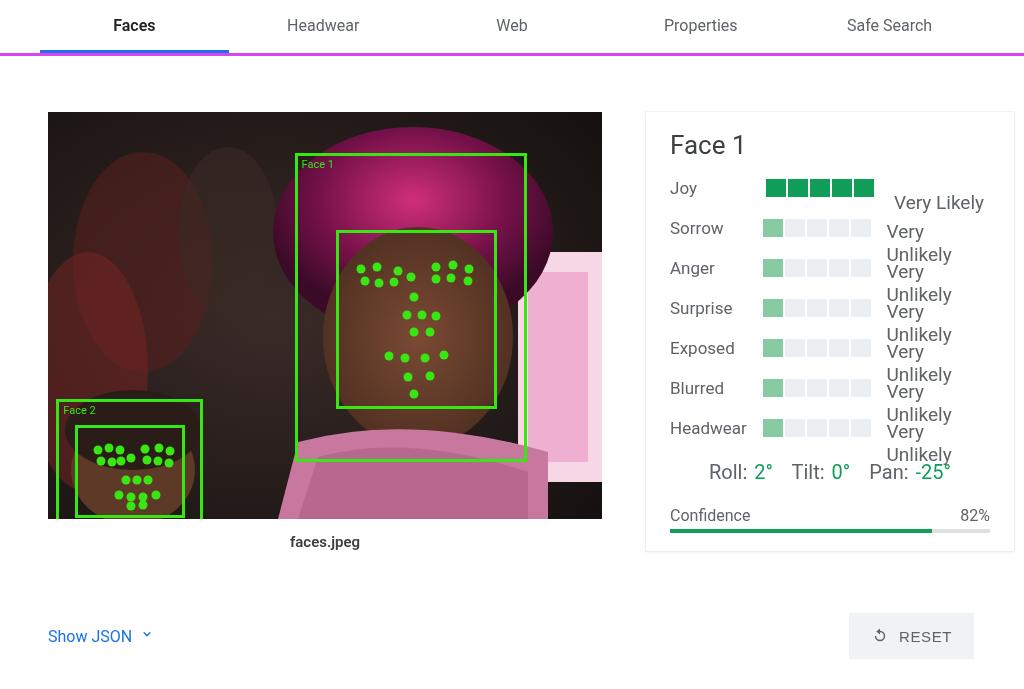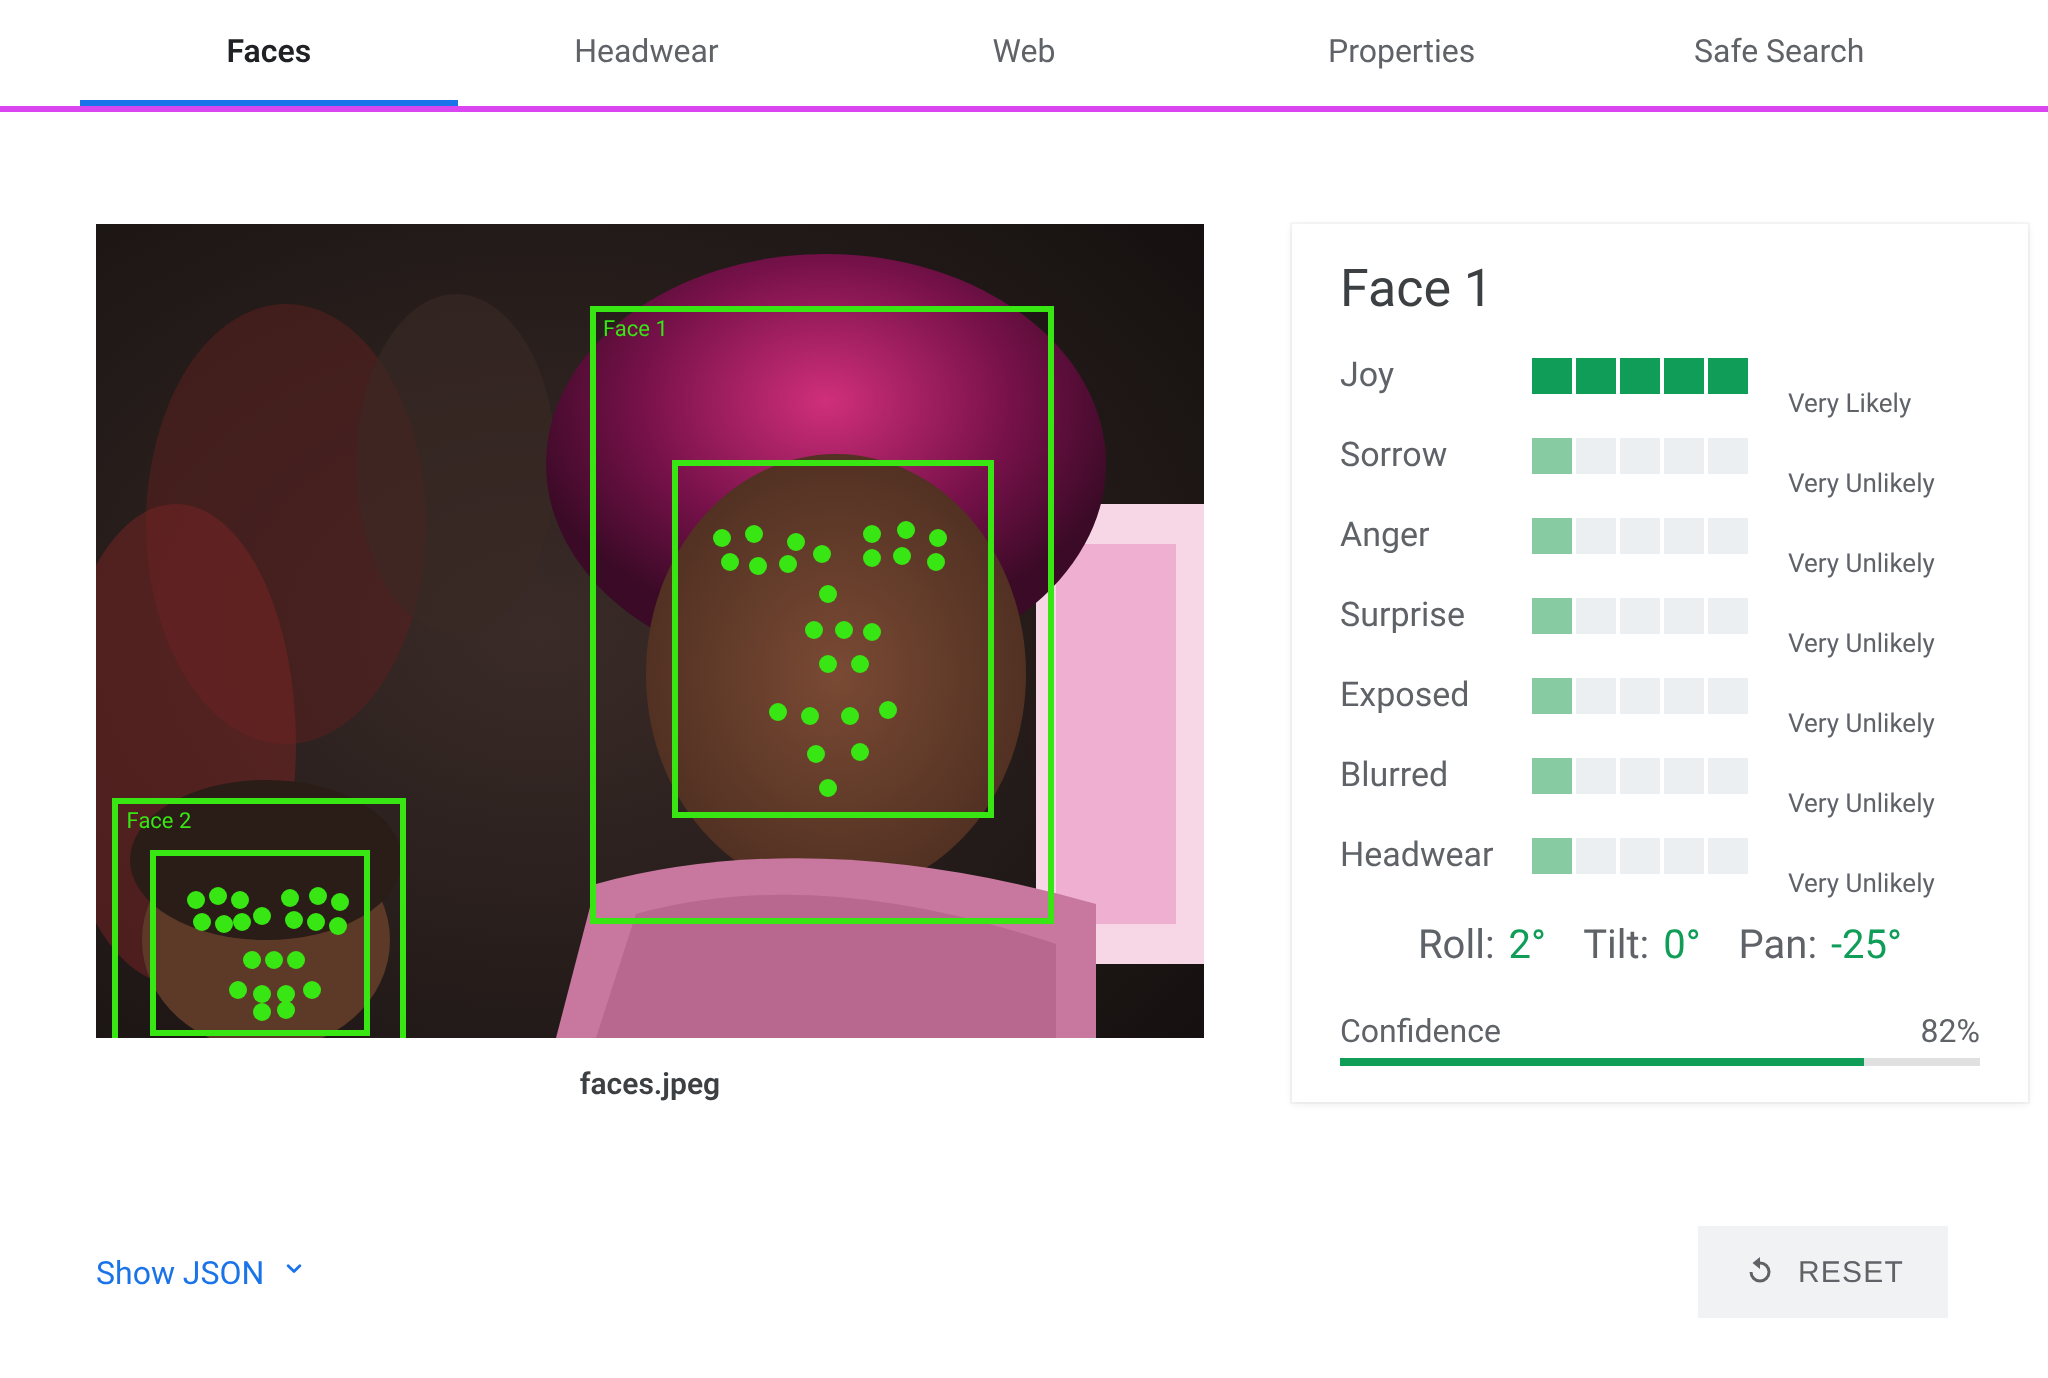--- a/index.html
+++ b/index.html
@@ -113,21 +113,21 @@
   }
   .seg {
     height: 18px;
     width: 20px;
     background: #eceff1;
   }
   .seg.on  { background: #0f9d58; }
   .seg.dim { background: #86cba2; }
   .lvl {
     margin-left: 12px;
-    font-size: 13px;
+    font-size: 19px;
     color: #5f6368;
     margin-top: 29px;
   }
 
   .angles {
     text-align: center;
     font-size: 20px;
     color: #5f6368;
     margin: 12px 0 22px 0;
   }

